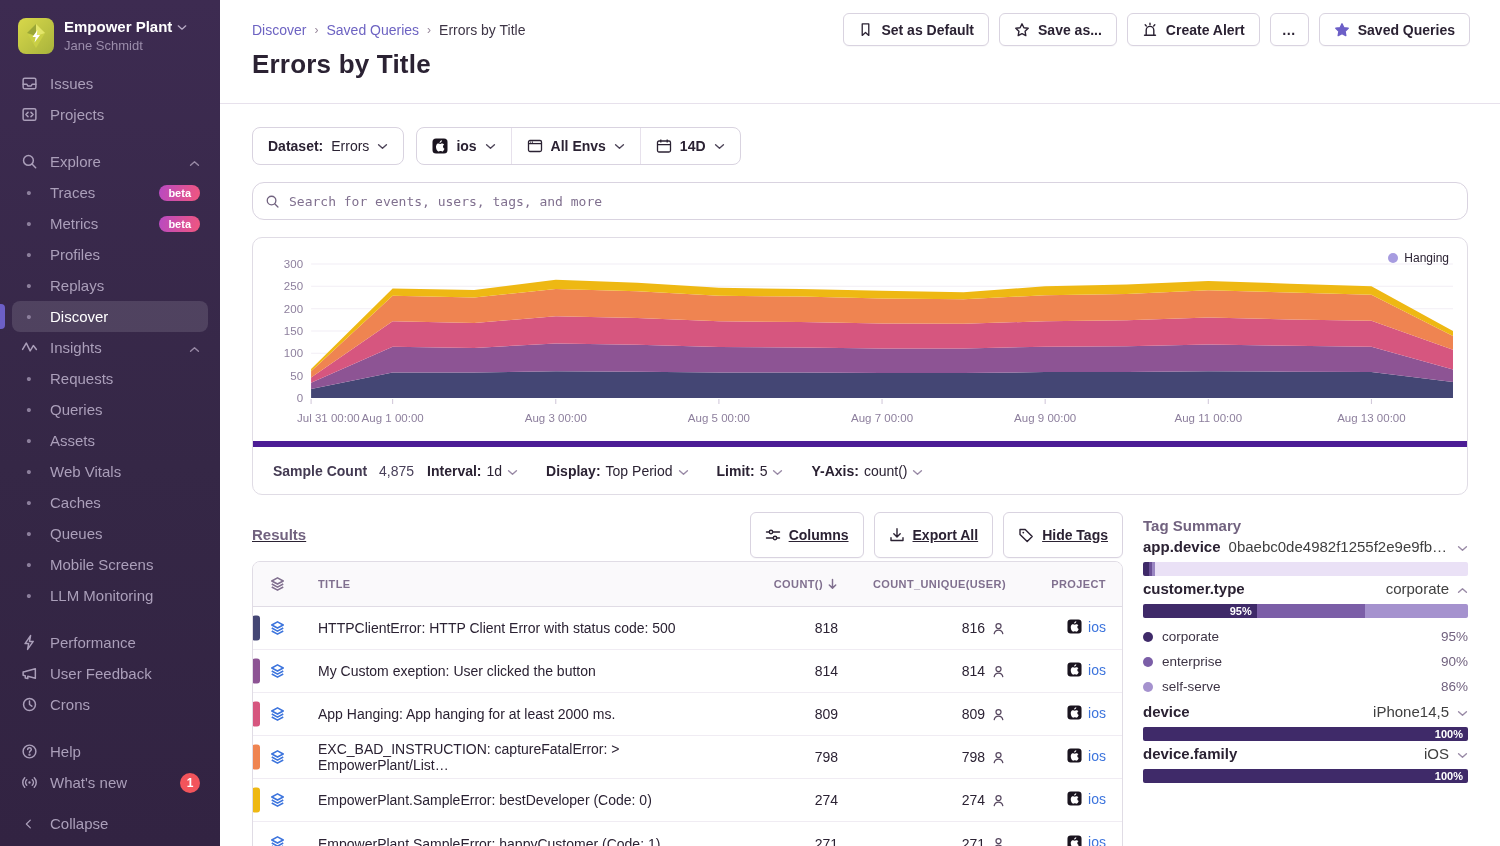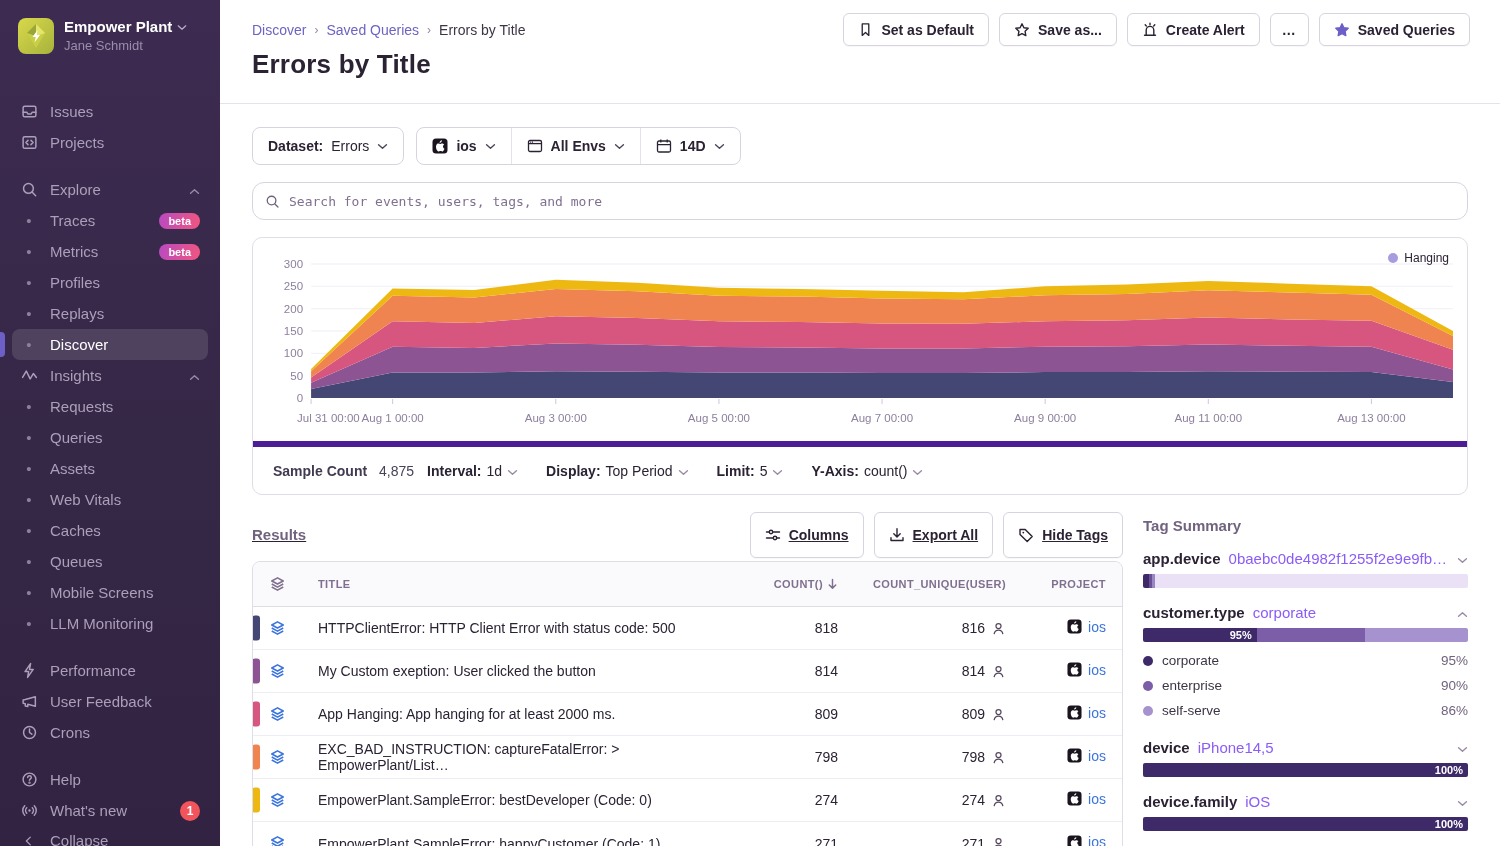--- a/index.html
+++ b/index.html
@@ -9,21 +9,21 @@
   
   .sidebar { position:fixed; left:0; top:0; width:220px; height:846px;
     background:linear-gradient(180deg,#3d2b51 0%,#352746 55%,#322342 100%);
     display:flex; flex-direction:column; padding:16px 12px 14px; color:#ab9fba; }
   .org-row { display:flex; align-items:flex-start; gap:10px; padding:2px 6px 14px; }
   .org-logo { width:36px; height:36px; border-radius:8px; flex:0 0 36px;
     background:linear-gradient(135deg,#d8d84a 0%,#a8b33c 100%); position:relative; }
   .org-logo svg { position:absolute; inset:0; }
   .org-name { color:#fff; font-weight:700; font-size:15px; display:flex; align-items:center; gap:5px; line-height:1.2; }
   .org-user { color:#9b8dab; font-size:13px; margin-top:2px; }
-  .nav { flex:1 1 auto; display:flex; flex-direction:column;margin-top:28px; }
+  .nav { flex:1 1 auto; display:flex; flex-direction:column; }
   .nav-item { display:flex; align-items:center; gap:12px; height:31px; padding:0 8px; border-radius:8px;
     font-size:15px; color:#ab9fba; position:relative; cursor:pointer; }
   .nav-item .nav-ic { width:18px; display:flex; justify-content:center; flex:0 0 18px; }
   .nav-item .bullet { width:18px; flex:0 0 18px; text-align:center; color:#8c7f9c; font-size:15px; line-height:10px; }
   .nav-item .grow { flex:1; white-space:nowrap; overflow:hidden; }
   .nav-item.active { background:rgba(255,255,255,0.12); color:#fff; }
   .nav-item.active::before { content:""; position:absolute; left:-12px; top:3px; width:5px; height:25px;
     background:#6c5fc7; border-radius:0 4px 4px 0; }
   .nav-gap { height:16px; }
   .beta-badge { background:linear-gradient(103deg,#b84ac2,#f1567e); color:#fff; font-size:11px; font-weight:700;
@@ -107,24 +107,24 @@
   td.count { width:112px; }
   td.uniq, th.uniq { width:168px; }
   td.proj, th.proj { width:100px; }
   .uniq-flex { display:inline-flex; align-items:center; gap:6px; }
   .person-ic { stroke:#56475f; fill:none; stroke-width:1.3; stroke-linecap:round; }
   .proj-flex { display:inline-flex; align-items:center; gap:6px; color:#3c74dd; cursor:pointer; }
   .sort-ic { stroke:#80708f; fill:none; stroke-width:1.6; stroke-linecap:round; stroke-linejoin:round; vertical-align:-2px; margin-left:4px; }
 
   
   .tag-panel { flex:1; min-width:0; }
-  .tag-section { margin-top:16px; }
+  .tag-section { margin-top:4px; }
   .tag-head { display:flex; align-items:center; gap:8px; cursor:pointer; }
   .tag-key { font-weight:700; font-size:15px; color:#2b2233; white-space:nowrap; }
-  .tag-val { color:#8b5cf6; font-size:15px; flex:1; text-align:left; overflow:hidden; white-space:nowrap; text-overflow:ellipsis; }
+  .tag-val { color:#404040; font-size:15px; flex:1; text-align:right; overflow:hidden; white-space:nowrap; text-overflow:ellipsis; }
   .tag-bar { display:flex; height:14px; border-radius:2px; overflow:hidden; margin-top:7px; }
   .tag-seg { position:relative; height:100%; }
   .tag-seg span { position:absolute; right:5px; top:50%; transform:translateY(-50%); color:#fff; font-size:11px; font-weight:600; }
   .tag-list { margin-top:6px; }
   .tag-li { display:flex; align-items:center; gap:9px; height:25px; font-size:13.5px; color:#3d3445; }
   .tag-li .dot { width:10px; height:10px; border-radius:50%; flex:0 0 10px; }
   .tag-li .pct { margin-left:auto; color:#71627f; }
 
   .axis-text { fill:#8d7f9d; font-size:11.5px; font-family:"Liberation Sans","DejaVu Sans",sans-serif; }
 </style>

